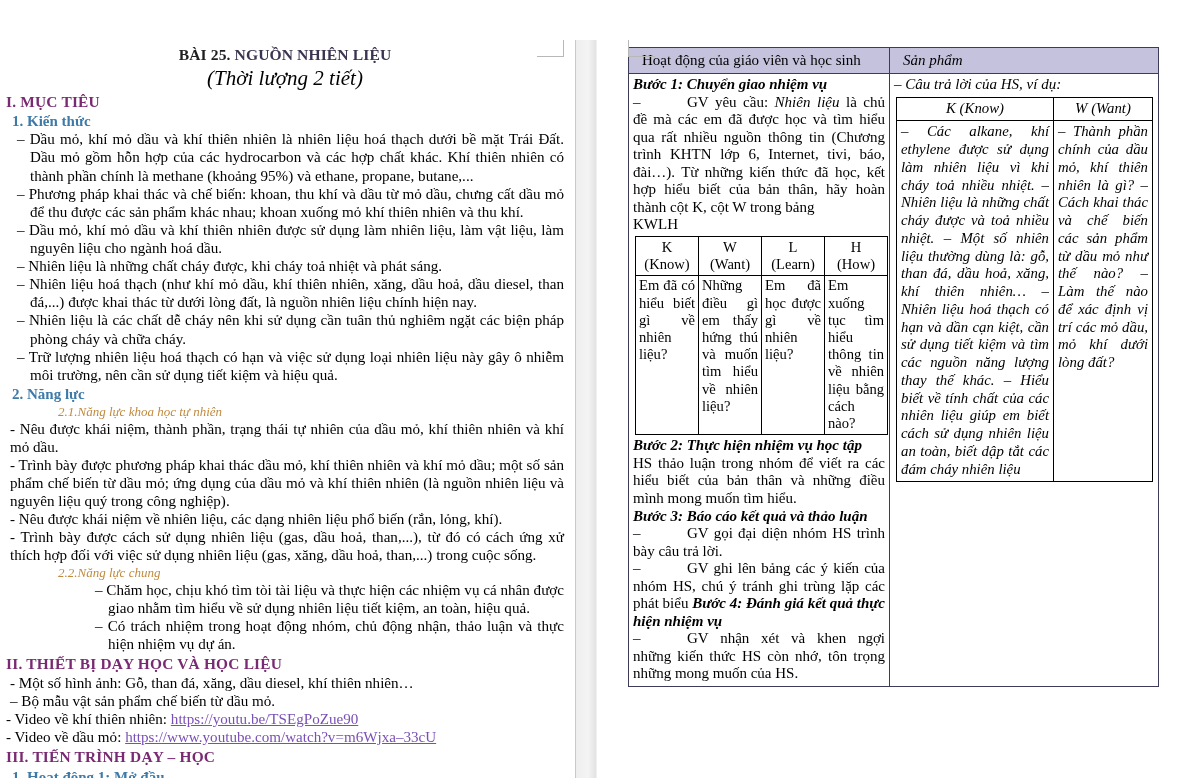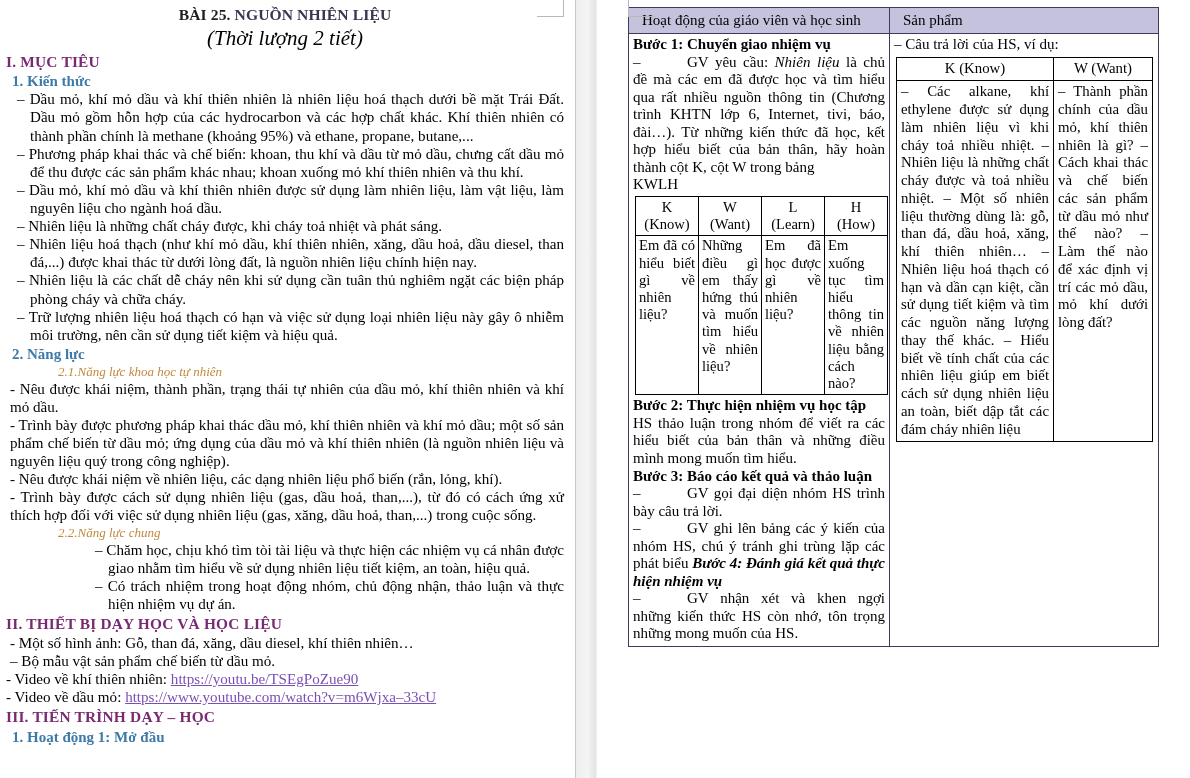--- a/index.html
+++ b/index.html
@@ -13,20 +13,21 @@
     overflow: hidden;
     font-family: "Liberation Serif", "DejaVu Serif", serif;
     color: #000000;
     position: relative;
   }
   .doc-viewport {
     position: absolute;
     inset: 0;
     display: flex;
     background: #404040;
+    margin-top: 40px;
   }
 
   
   .page {
     background: #ffffff;
     position: relative;
     overflow: hidden;
   }
   .page-left  { width: 574px; }
   .page-gutter{
@@ -147,26 +148,27 @@
   }
   table.main-tbl thead th {
     background: #c5c2de;
     border: 1px solid #3c3c5a;
     font-weight: normal;
     text-align: left;
     padding: 3px 5px 4px 13px;
     font-size: 15px;
   }
   .col-a { width: 242px; }
-  .col-b { width: 250px; }
+  .col-b { width: 250px; font-style: italic; }
 
   .cell-txt { text-align: justify; }
   .cell-txt p { margin: 0; }
 
   .step-head {
+    font-style: italic;
     font-weight: bold;
     margin: 0;
   }
   .gv-line {
     margin: 0;
     text-align: justify;
     text-indent: 0;
   }
   .gv-dash {
     display: inline-block;

